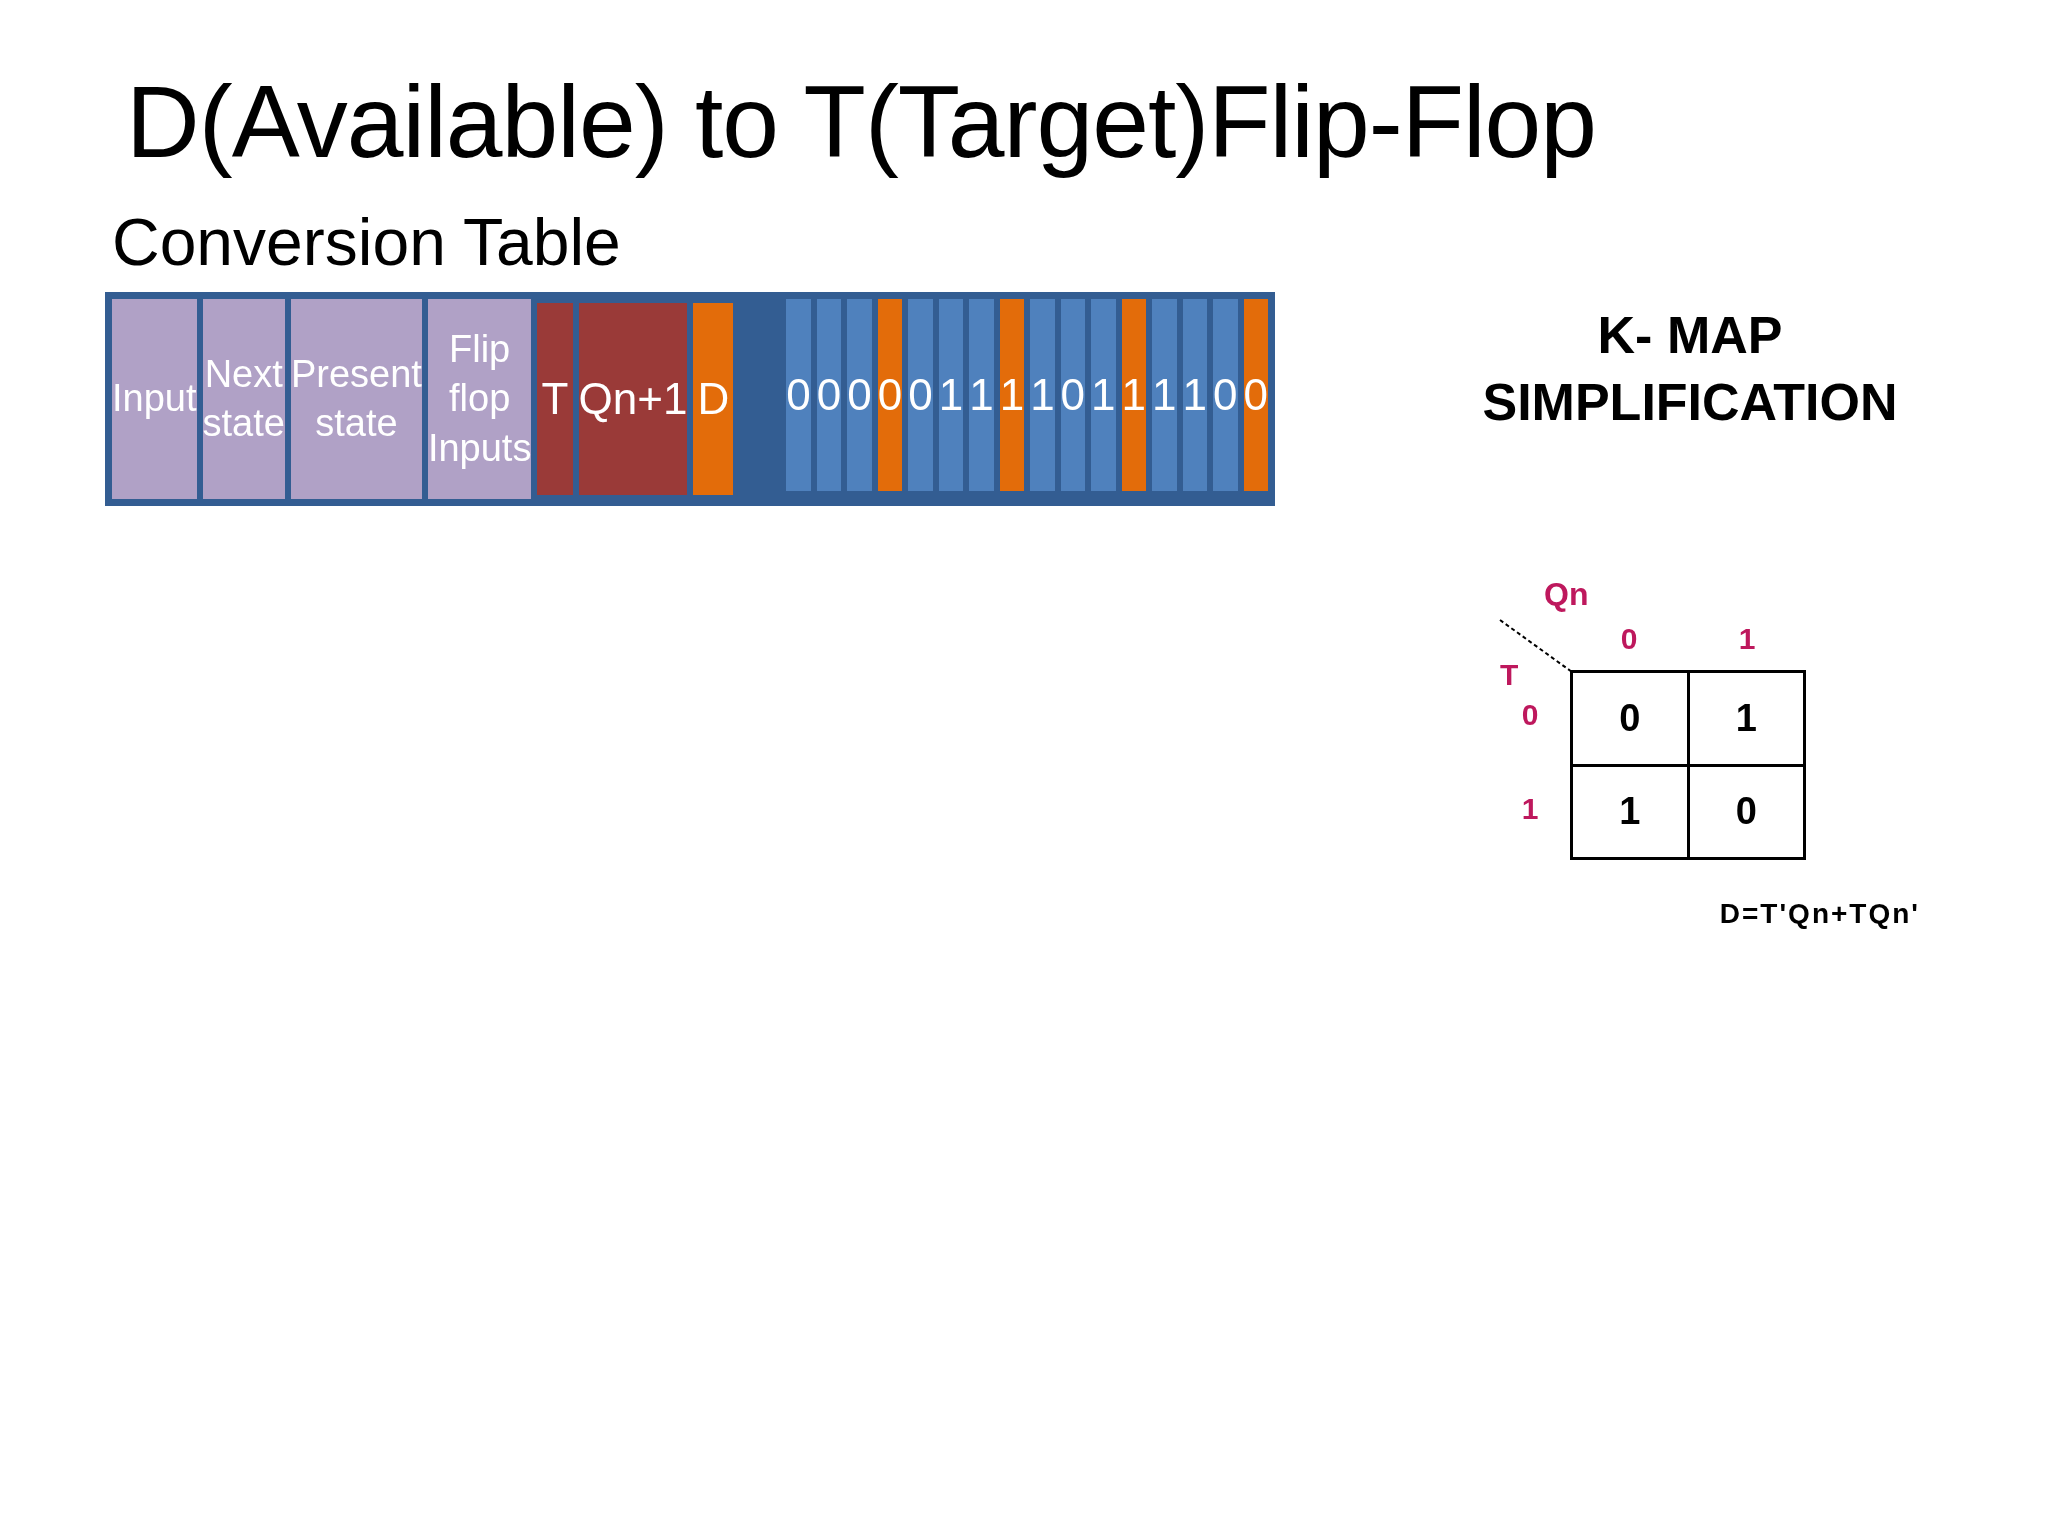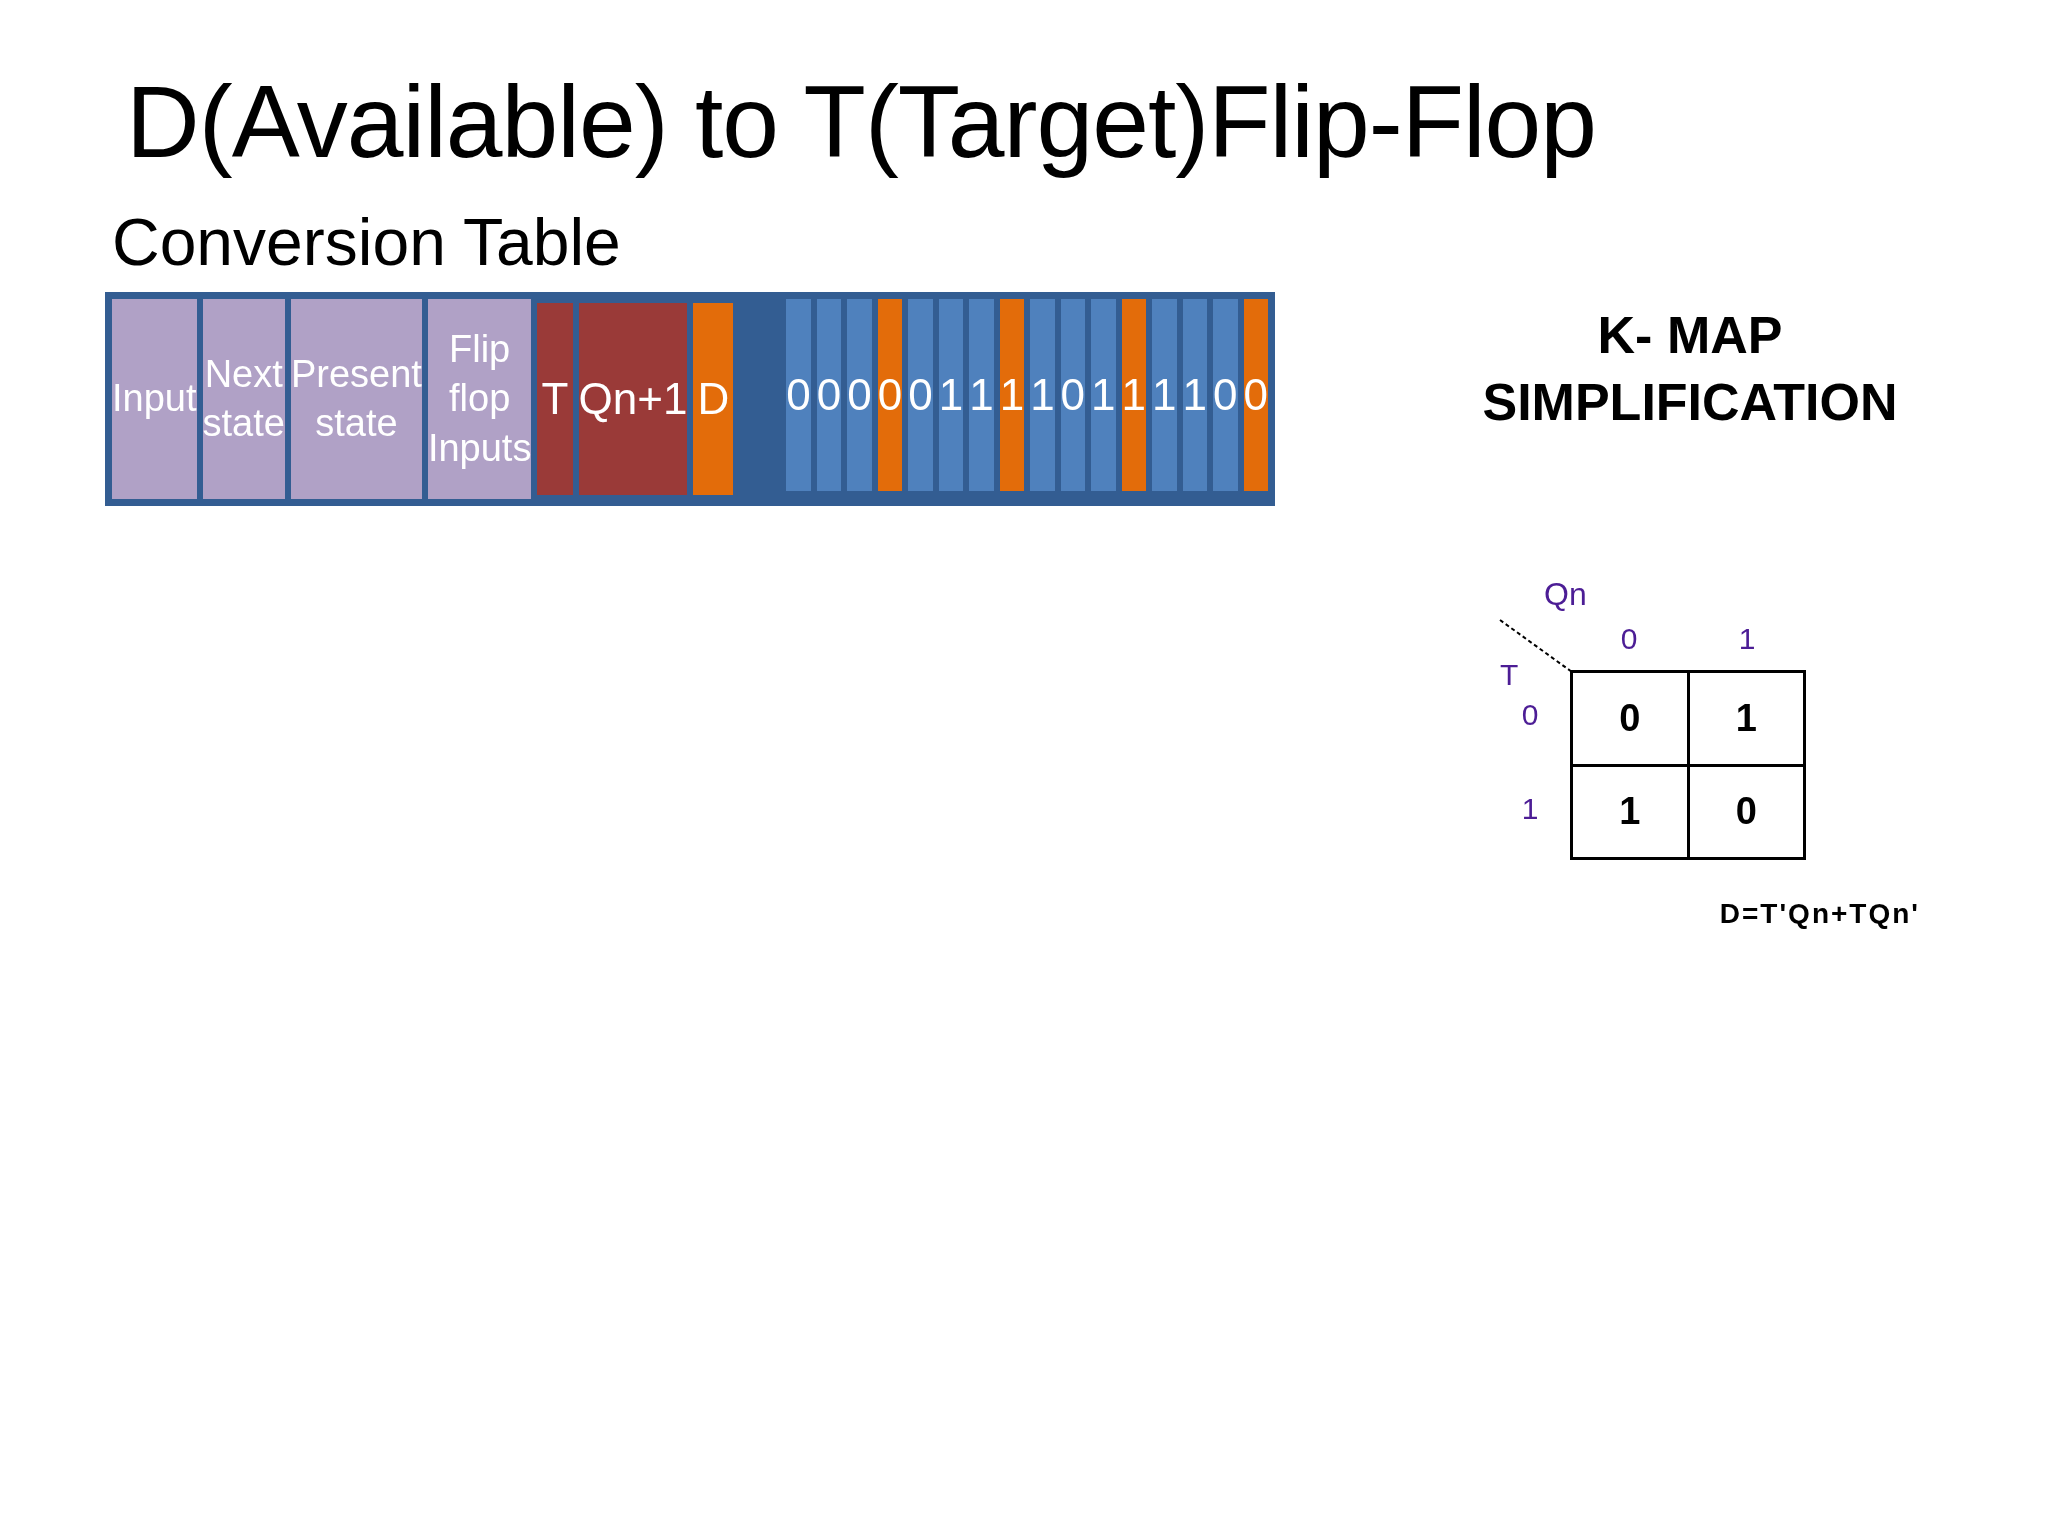--- a/index.html
+++ b/index.html
@@ -42,21 +42,21 @@
   .data .cell{background:var(--data-bg,#4f81bd);font-size:44px;}
   .cell.ff{background:var(--flipflop-bg,#e36c0a);}
   
   .right-panel{position:absolute;left:1460px;top:0;width:460px;height:1536px;}
   .right-panel > *{position:absolute;}
   .kmap-heading{
     top:302px;left:0;width:100%;
     text-align:center;font-size:52px;font-weight:bold;line-height:1.28;
     color:#000;white-space:pre-line;
   }
-  .kmap-label{font-weight:normal;color:#4c1d95;font-size:30px;}
+  .kmap-label{font-weight:bold;color:#be185d;font-size:30px;}
   .kmap-qn{left:84px;top:576px;font-size:32px;}
   .kmap-diag{left:38px;top:618px;}
   .kmap-t{left:40px;top:658px;}
   .kmap-col-label{top:622px;width:60px;text-align:center;}
   .kmap-col-0{left:139px;}
   .kmap-col-1{left:257px;}
   .kmap-row-label{left:48px;width:44px;text-align:center;}
   .kmap-row-0{top:698px;}
   .kmap-row-1{top:792px;}
   .kmap-grid{

